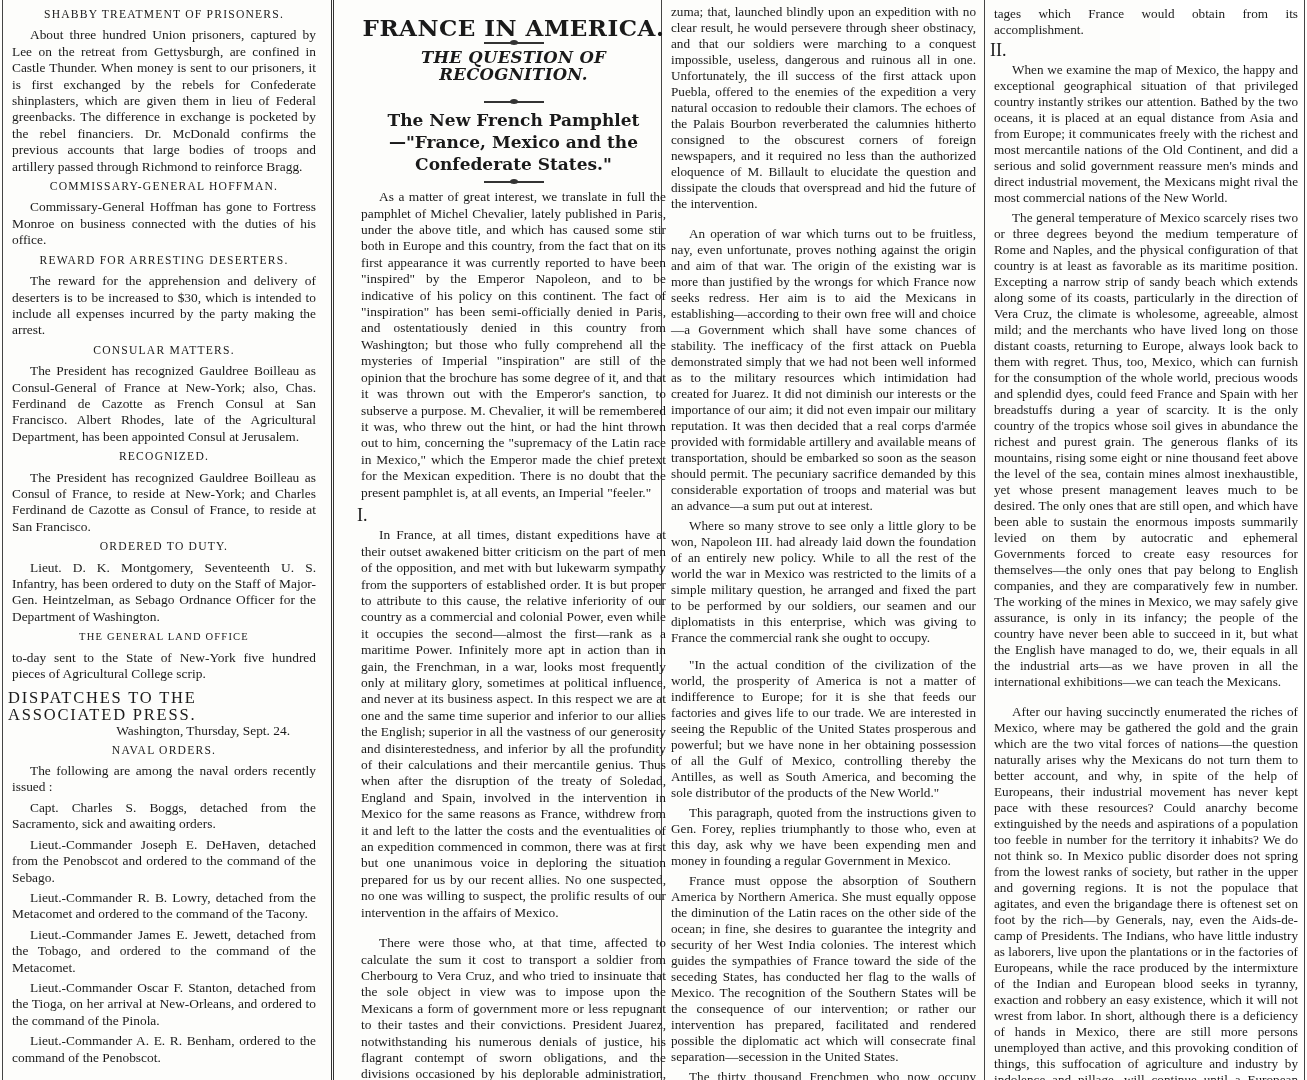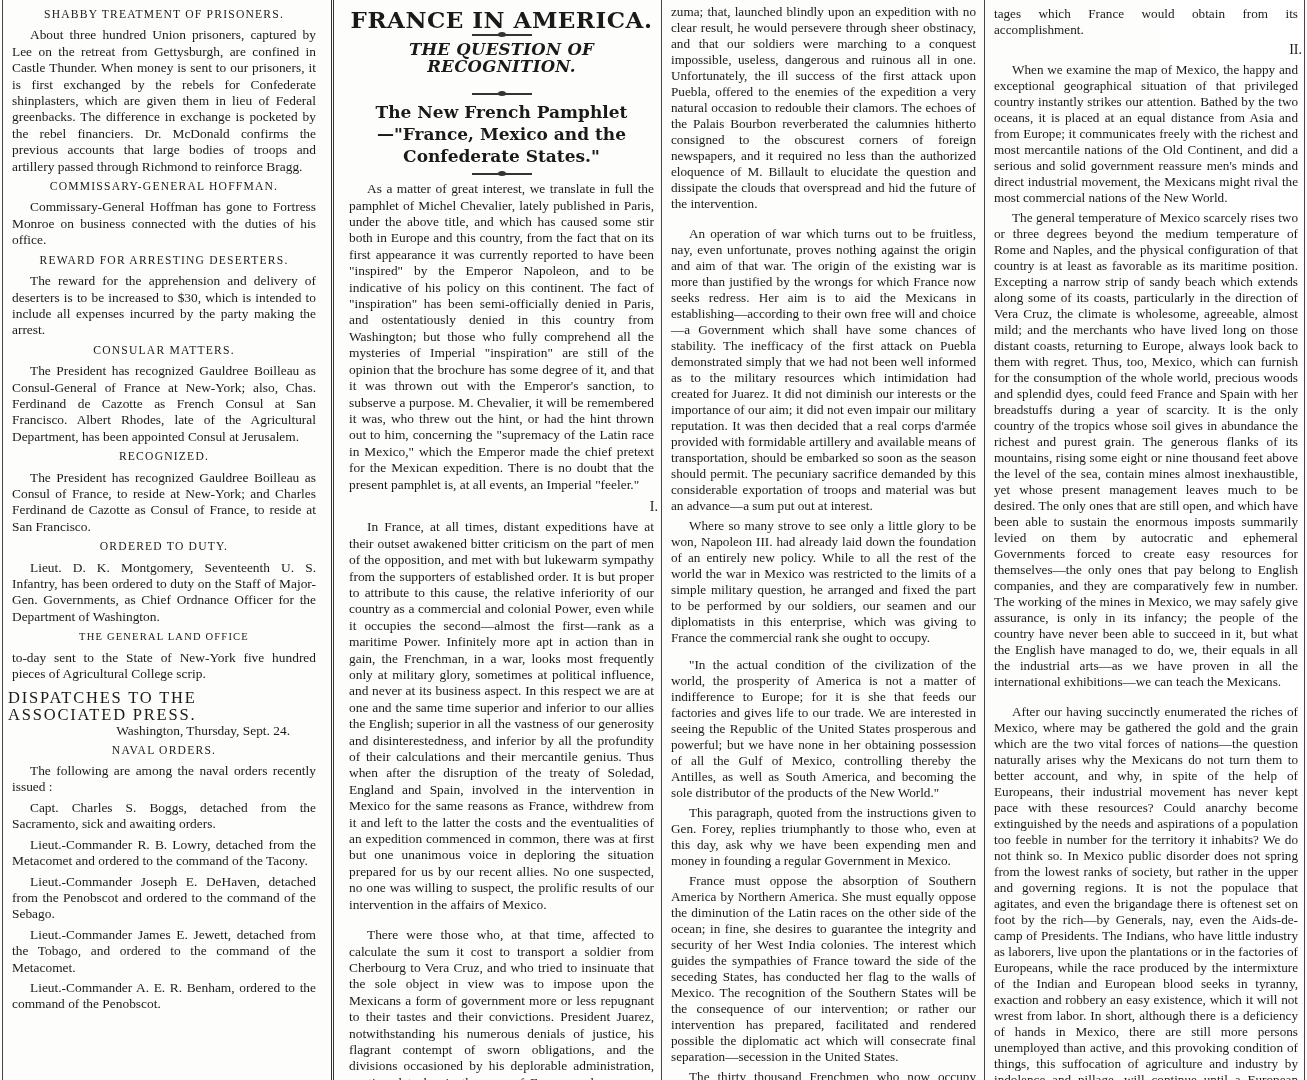--- a/index.html
+++ b/index.html
@@ -4,34 +4,34 @@
 <style>
   html, body { margin:0; padding:0; background:#ffffff; }
   body { width:1307px; height:1080px; overflow:hidden; position:relative;
          font-family:"Liberation Serif","DejaVu Serif",serif; color:#1a1a1a; }
   .page { position:absolute; left:0; top:0; width:1160px; height:1080px; background:#fdfdfb; }
   .col { position:absolute; top:0; height:1080px; overflow:hidden; box-sizing:border-box;
          font-size:13.4px; line-height:16.4px; text-align:justify; hyphens:manual; }
   .rule { position:absolute; top:0; width:0; height:1080px; border-left:1px solid #444; }
   .rule.double { border-left:3px double #333; }
   .c1 { left:8px; width:312px; padding-top:4px; }
-  .c2 { left:345px; width:313px; padding-top:4px; }
+  .c2 { left:357px; width:313px; padding-top:12px; }
   .c3 { left:667px; width:313px; padding-top:2px; font-size:13.2px; line-height:16.0px; }
   .c4 { left:990px; width:312px; padding-top:2px; font-size:13.2px; line-height:16.0px; }
   .hd { text-align:center; font-size:11.6px; letter-spacing:1.2px; margin:3px 0 1px; font-weight:normal; }
   p { margin:4px; text-indent:18px; }
   p.noind { text-indent:0; }
   .big-hd { text-align:center; font-size:16.5px; letter-spacing:1.8px; margin:8px 0 0; text-align:left; }
   .dateline { text-align:right; padding-right:30px; margin:0 0 2px; }
   .t1 { text-align:center; font-family:"DejaVu Serif",serif; font-weight:bold; font-size:23px; letter-spacing:0.5px; margin:8px 0 6px; }
   .t2 { text-align:center; font-family:"DejaVu Serif",serif; font-weight:bold; font-size:16.5px; margin:6px 0 18px; letter-spacing:0.3px;font-style:italic; }
   .t3 { text-align:center; font-family:"DejaVu Serif",serif; font-weight:bold; font-size:17px; line-height:22px; margin:6px 0 4px; }
   .dash { width:60px; height:0; border-top:2px solid #333; margin:6px auto; position:relative; }
   .dash::after { content:""; position:absolute; left:26px; top:-4px; width:8px; height:5px; background:#333; border-radius:50%; }
-  .roman { text-align:right; margin:6px 0 2px; font-size:14px; }
+  .roman { text-align:left; margin:6px 0 2px; font-size:18px; }
   .gap { height:6px; }
 </style>
 </head>
 <body>
 
 <div class="page">
 
   <div class="rule" style="left:2px"></div>
   <div class="rule double" style="left:331px"></div>
   <div class="rule" style="left:661px"></div>
@@ -43,33 +43,34 @@
     <p>About three hundred Union prisoners, captured by Lee on the retreat from Gettysburgh, are confined in Castle Thunder. When money is sent to our prisoners, it is first exchanged by the rebels for Confederate shinplasters, which are given them in lieu of Federal greenbacks. The difference in exchange is pocketed by the rebel financiers. Dr. McDonald confirms the previous accounts that large bodies of troops and artillery passed through Richmond to reinforce Bragg.</p>
     <div class="hd">COMMISSARY-GENERAL HOFFMAN.</div>
     <p>Commissary-General Hoffman has gone to Fortress Monroe on business connected with the duties of his office.</p>
     <div class="hd">REWARD FOR ARRESTING DESERTERS.</div>
     <p>The reward for the apprehension and delivery of deserters is to be increased to $30, which is intended to include all expenses incurred by the party making the arrest.</p>
     <div class="hd">CONSULAR MATTERS.</div>
     <p>The President has recognized Gauldree Boilleau as Consul-General of France at New-York; also, Chas. Ferdinand de Cazotte as French Consul at San Francisco. Albert Rhodes, late of the Agricultural Department, has been appointed Consul at Jerusalem.</p>
     <div class="hd">RECOGNIZED.</div>
     <p>The President has recognized Gauldree Boilleau as Consul of France, to reside at New-York; and Charles Ferdinand de Cazotte as Consul of France, to reside at San Francisco.</p>
     <div class="hd">ORDERED TO DUTY.</div>
-    <p>Lieut. D. K. Montgomery, Seventeenth U. S. Infantry, has been ordered to duty on the Staff of Major-Gen. Governments, as Chief Ordnance Officer for the Department of Washington.</p>
+    <p>Lieut. D. K. Montgomery, Seventeenth U. S. Infantry, has been ordered to duty on the Staff of Major-Gen. Heintzelman, as Sebago Ordnance Officer for the Department of Washington.</p>
     <div class="hd" style="font-size:10.5px">THE GENERAL LAND OFFICE</div>
     <p class="noind">to-day sent to the State of New-York five hundred pieces of Agricultural College scrip.</p>
 
     <div class="big-hd">DISPATCHES TO THE ASSOCIATED PRESS.</div>
     <div class="dateline">Washington, Thursday, Sept. 24.</div>
 
     <div class="hd">NAVAL ORDERS.</div>
     <p>The following are among the naval orders recently issued :</p>
     <p>Capt. Charles S. Boggs, detached from the Sacramento, sick and awaiting orders.</p>
+    <p>Lieut.-Commander Joseph E. DeHaven, detached from the Penobscot and ordered to the command of the Sebago.</p>
     <p>Lieut.-Commander R. B. Lowry, detached from the Metacomet and ordered to the command of the Tacony.</p>
-    <p>Lieut.-Commander Joseph E. DeHaven, detached from the Penobscot and ordered to the command of the Sebago.</p>
     <p>Lieut.-Commander James E. Jewett, detached from the Tobago, and ordered to the command of the Metacomet.</p>
+    <p>Lieut.-Commander Oscar F. Stanton, detached from the Tioga, on her arrival at New-Orleans, and ordered to the command of the Pinola.</p>
     <p>Lieut.-Commander A. E. R. Benham, ordered to the command of the Penobscot.</p>
   </div>
 
   <div class="col c2">
     <div class="t1">FRANCE IN AMERICA.</div>
     <div class="dash"></div>
     <div class="t2">THE QUESTION OF RECOGNITION.</div>
     <div class="dash"></div>
     <div class="t3">The New French Pamphlet—"France, Mexico and the Confederate States."</div>
     <div class="dash"></div>

